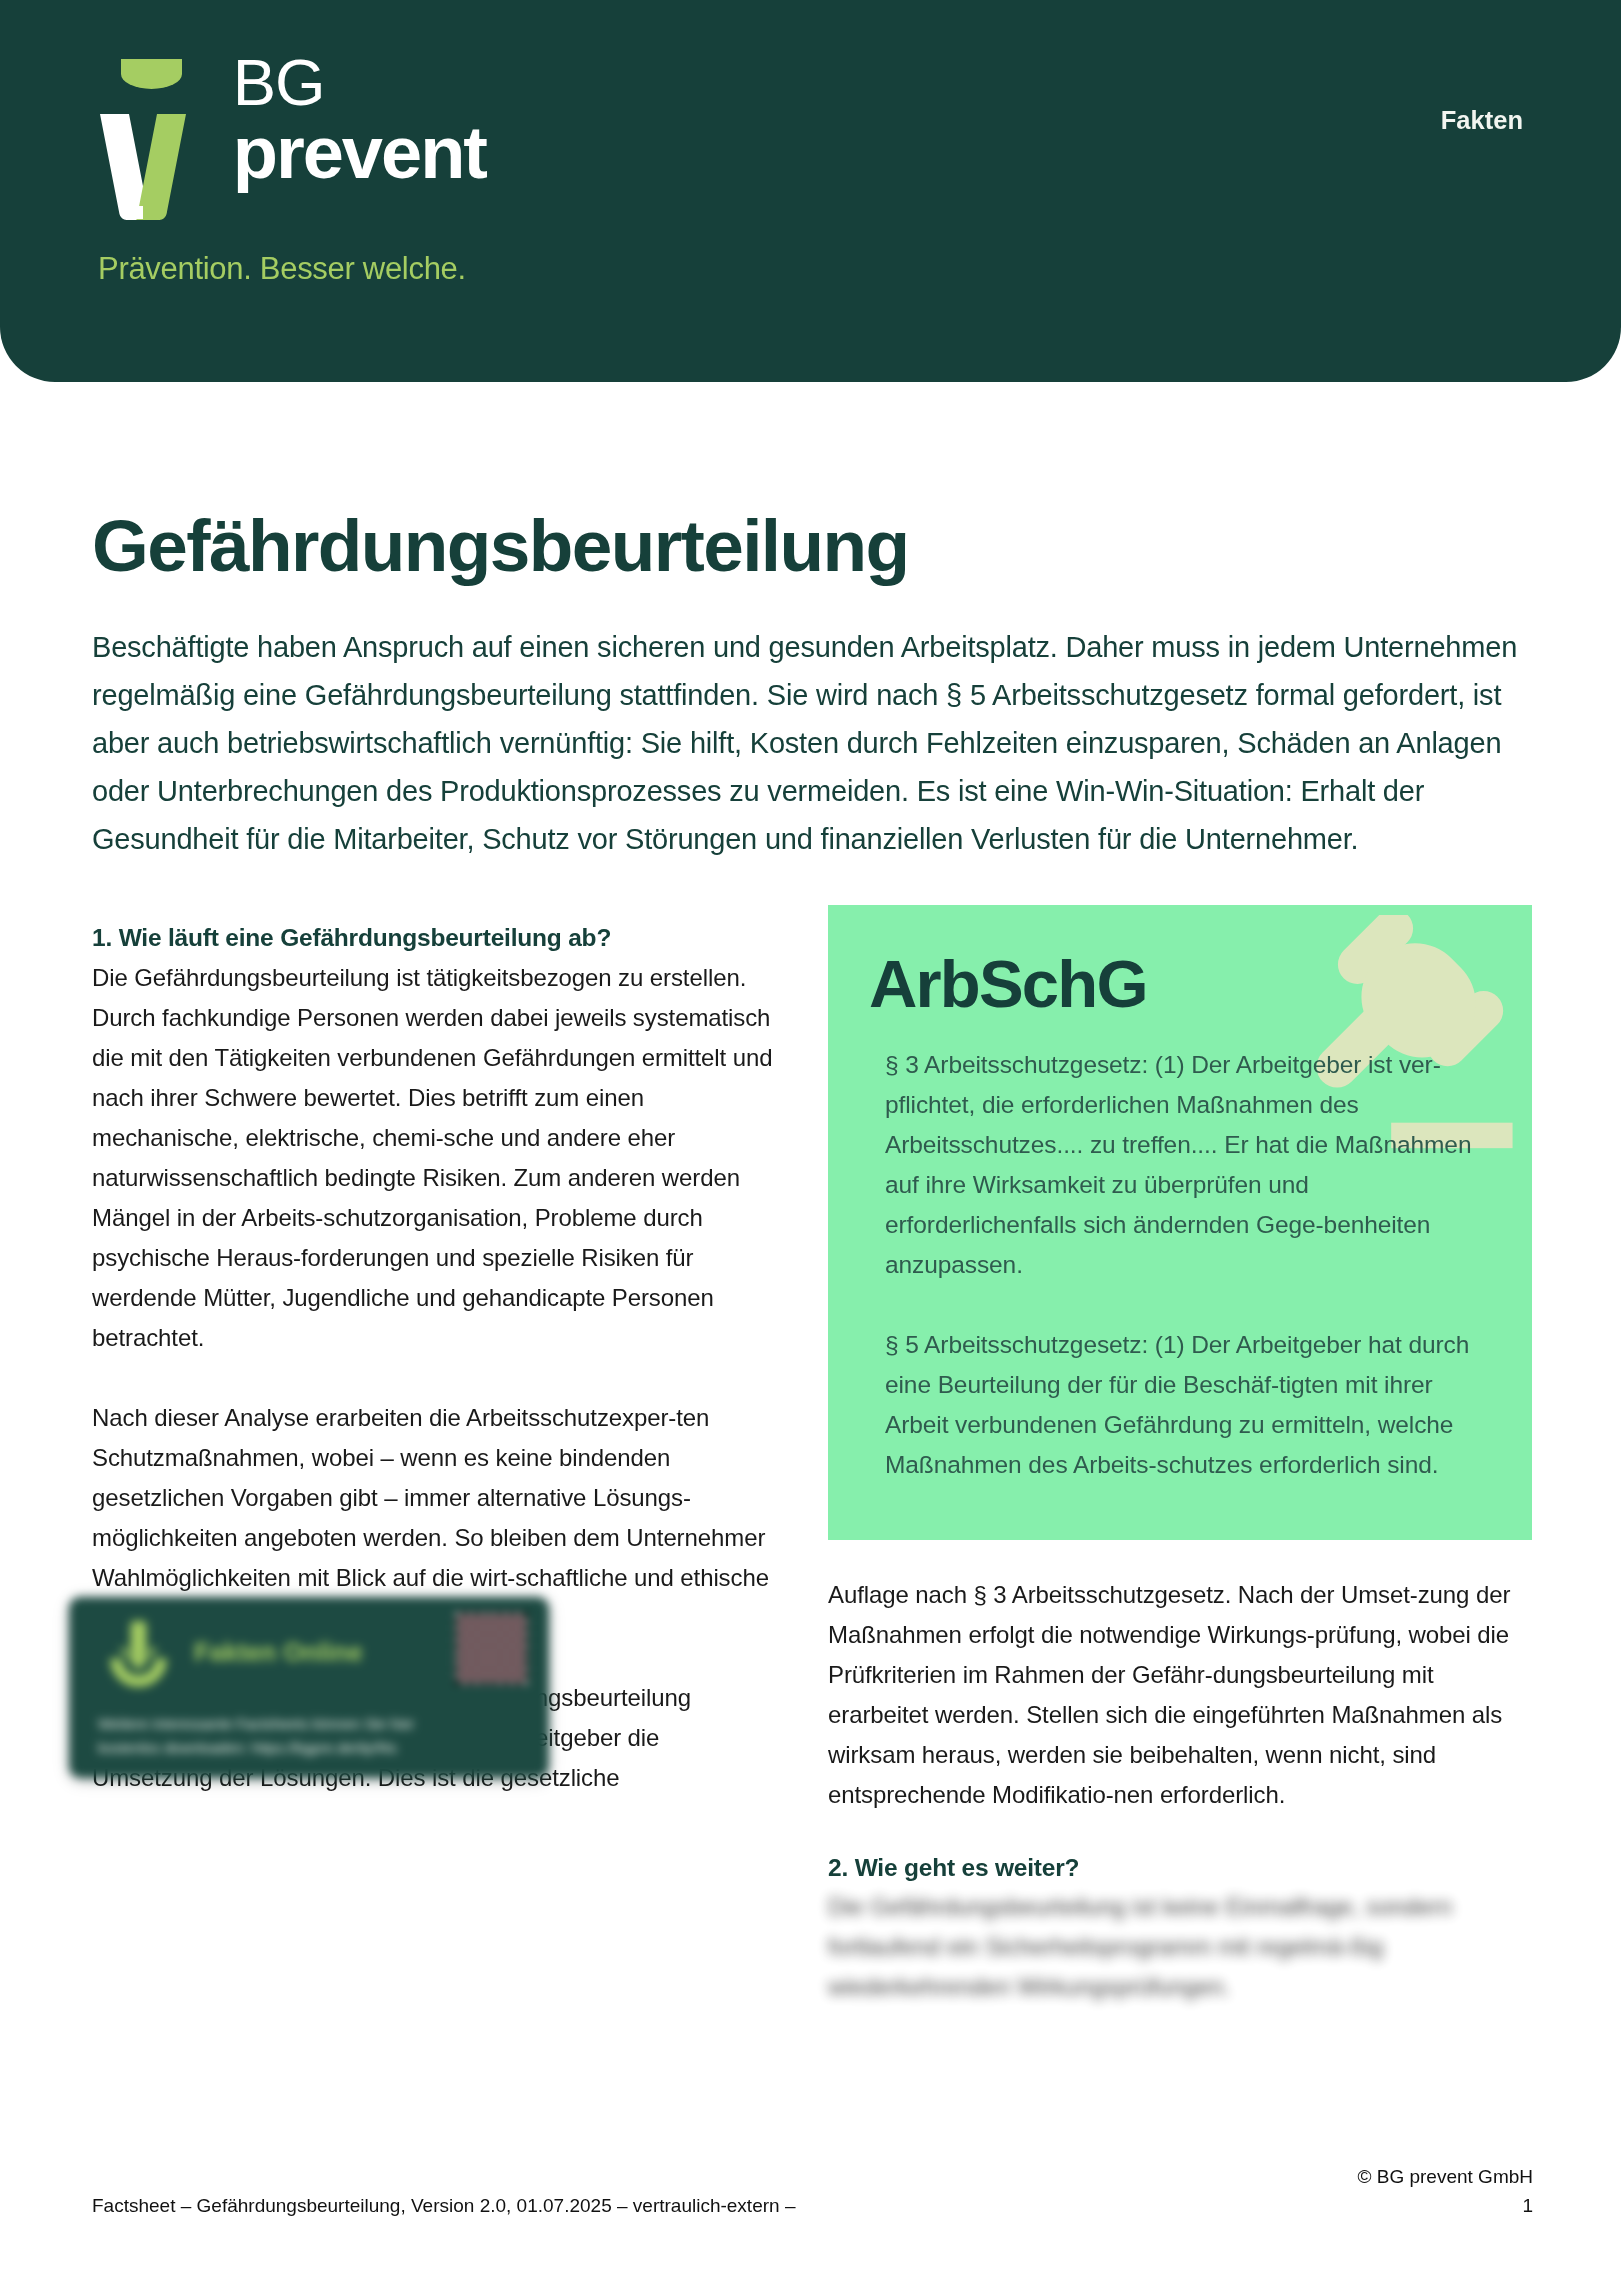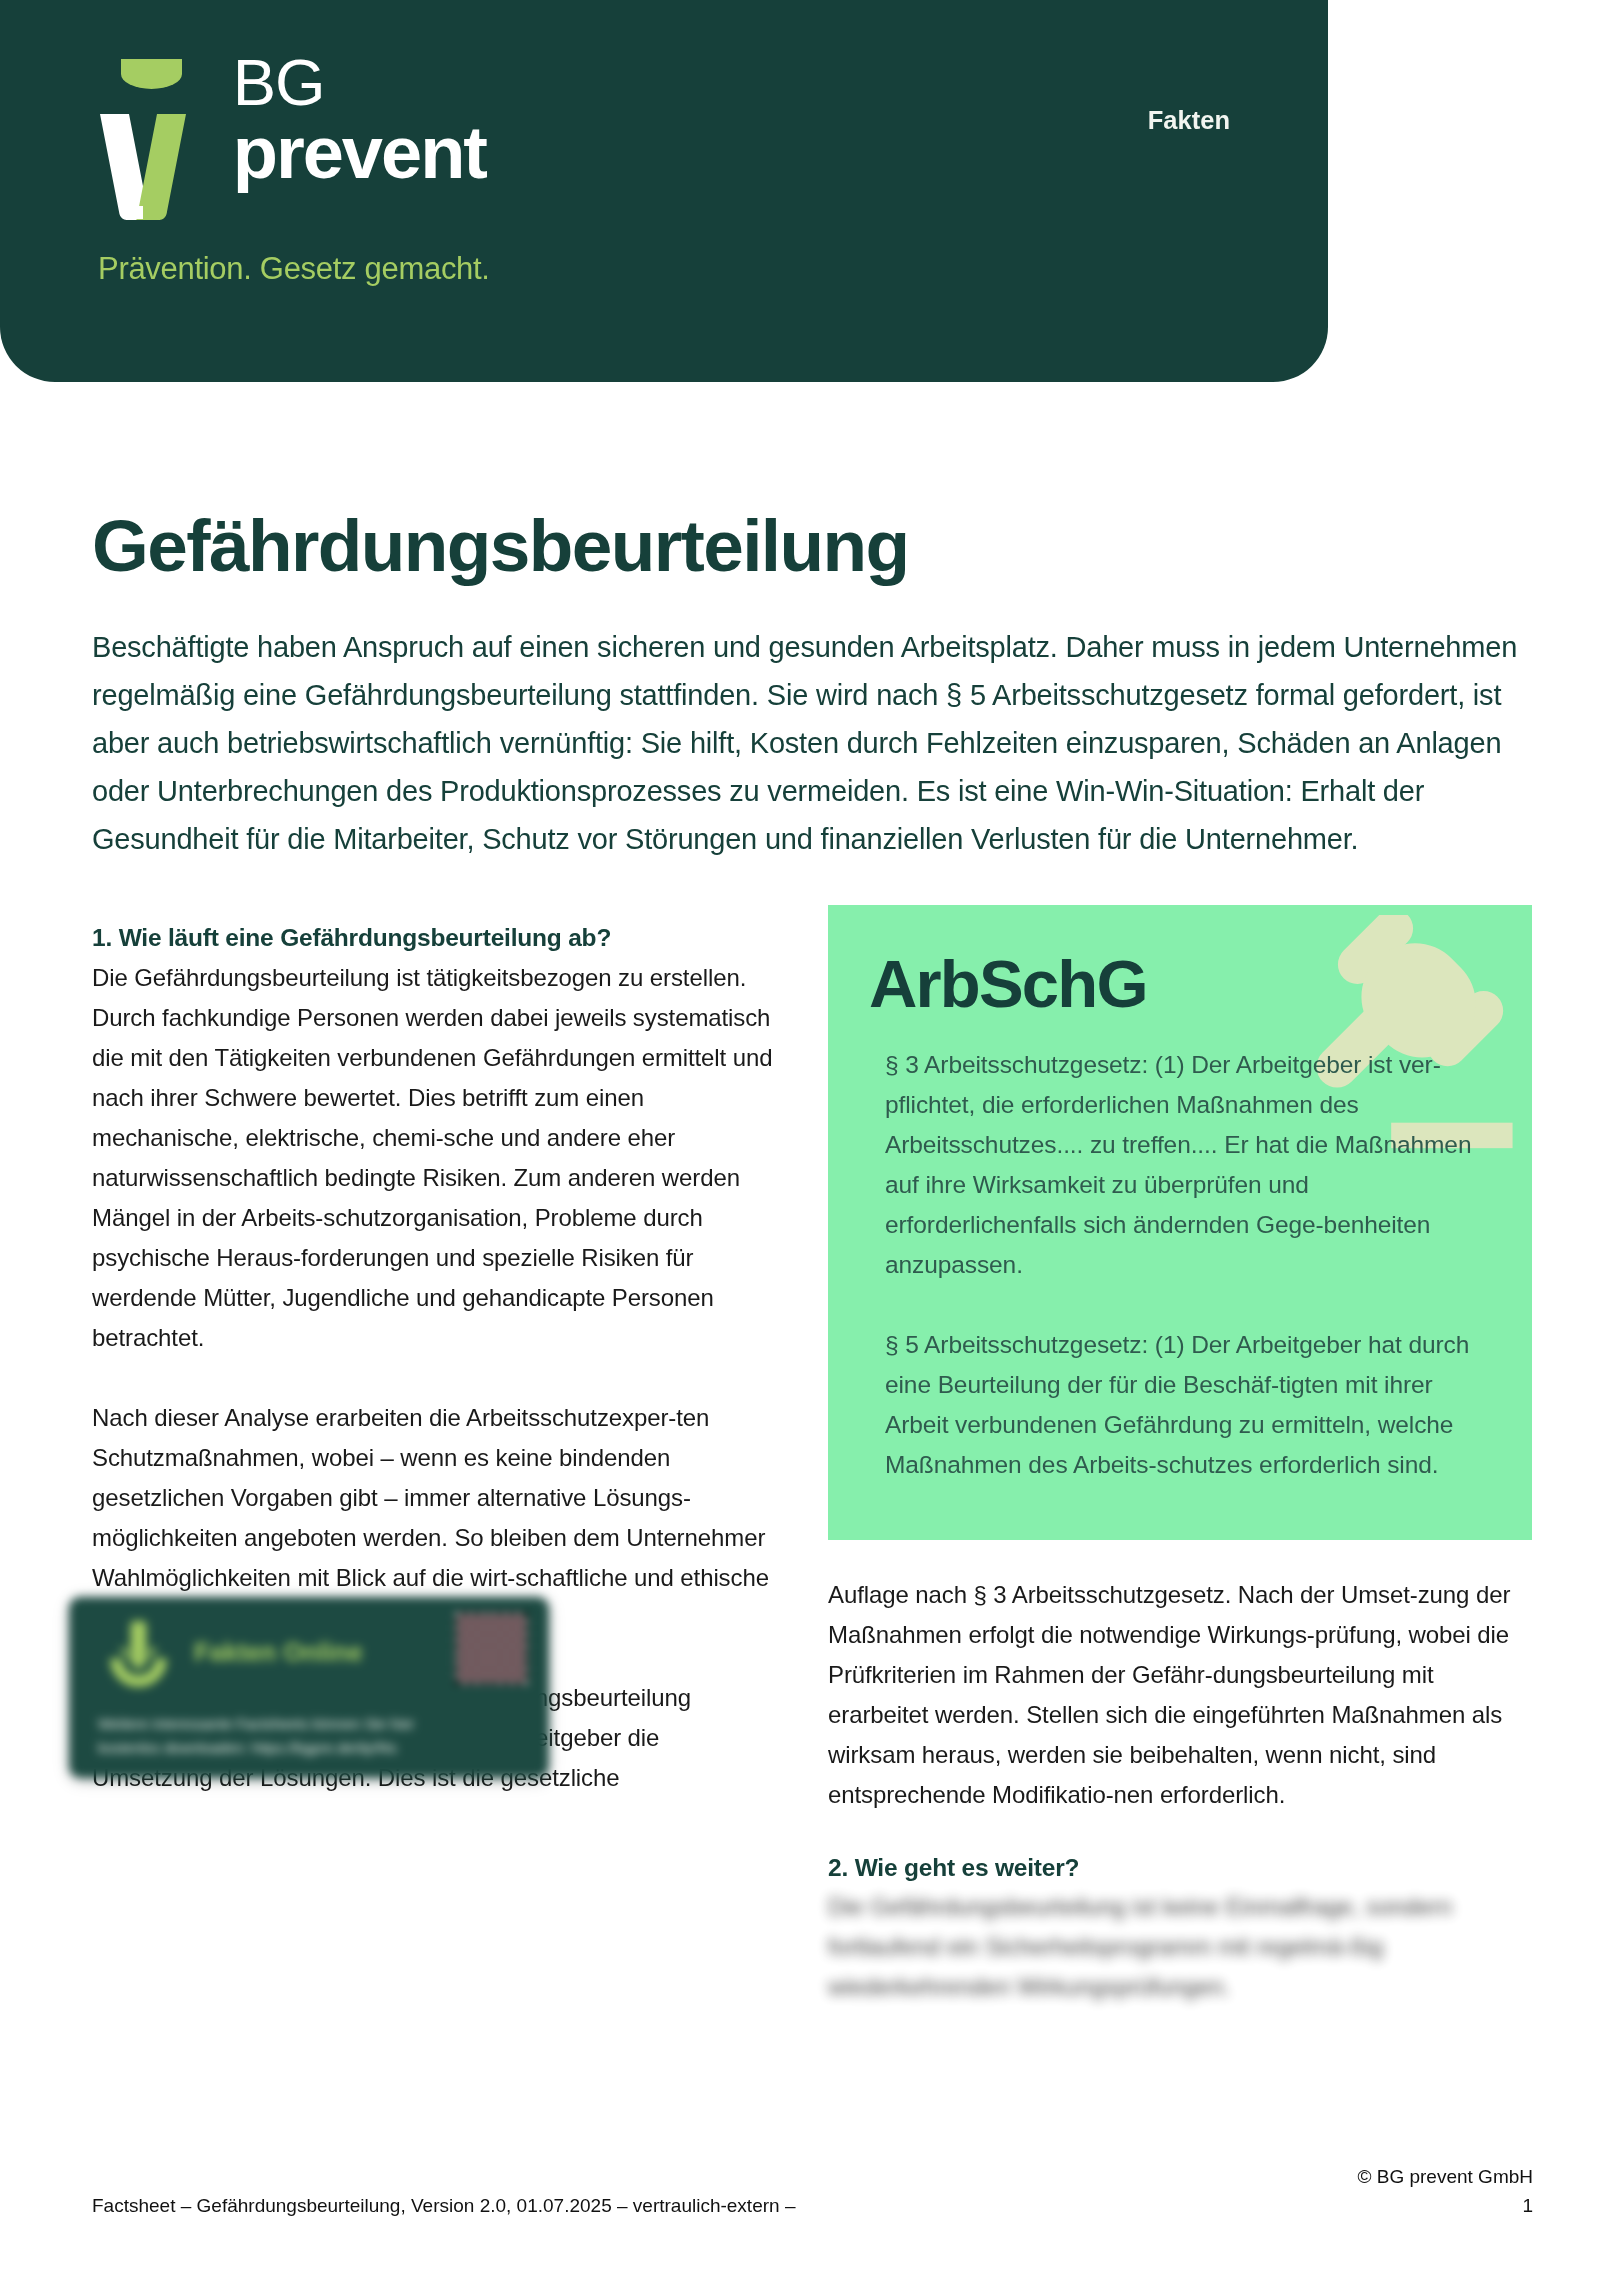--- a/index.html
+++ b/index.html
@@ -13,21 +13,21 @@
     font-family: "Liberation Sans", sans-serif;
     color: #16403a;
     position: relative;
     overflow: hidden;
   }
 
   
   .header {
     position: absolute;
     top: 0; left: 0;
-    width: 1328px;
+    width: 1621px;
     height: 382px;
     background: #16403a;
     border-bottom-left-radius: 55px;
     border-bottom-right-radius: 55px;
   }
   .header-inner {
     position: absolute;
     top: 0; left: 0;
     width: 100%;
     height: 100%;
@@ -332,21 +332,21 @@
           <div class="logo-v-bottom"></div>
           <div class="logo-v-bottom2"></div>
         </div>
         <div class="logo-words">
           <div class="logo-bg">BG</div>
           <div class="logo-prevent">prevent</div>
         </div>
       </div>
     </div>
 
-    <div class="tagline">Prävention. Gesetz gemacht.</div>
+    <div class="tagline">Prävention. Besser welche.</div>
 
     <div class="header-kicker">Fakten</div>
   </div>
 </div>
 
 <div class="page">
 
   <h1 class="title">Gefährdungsbeurteilung</h1>
 
   <p class="intro">Beschäftigte haben Anspruch auf einen sicheren und gesunden Arbeitsplatz. Daher muss in jedem Unternehmen regelmäßig eine Gefährdungsbeurteilung stattfinden. Sie wird nach § 5 Arbeitsschutzgesetz formal gefordert, ist aber auch betriebswirtschaftlich vernünftig: Sie hilft, Kosten durch Fehlzeiten einzusparen, Schäden an Anlagen oder Unterbrechungen des Produktionsprozesses zu vermeiden. Es ist eine Win-Win-Situation: Erhalt der Gesundheit für die Mitarbeiter, Schutz vor Störungen und finanziellen Verlusten für die Unternehmer.</p>

